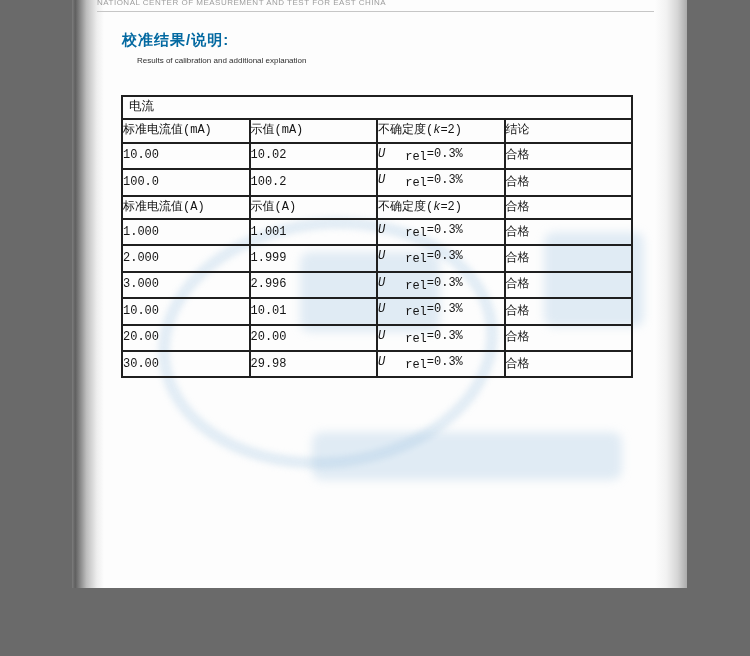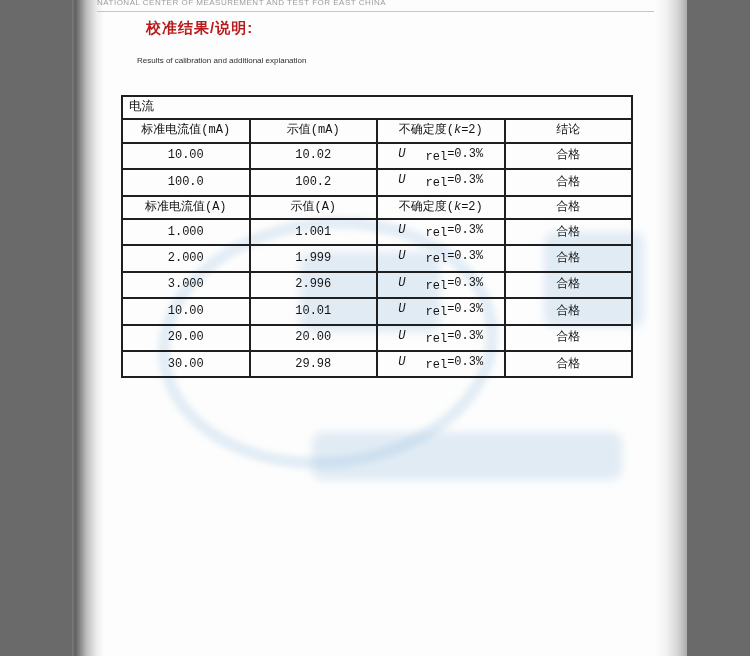--- a/index.html
+++ b/index.html
@@ -4,43 +4,43 @@
 <style>
   * { margin:0; padding:0; box-sizing:border-box; }
   html,body { width:750px; height:656px; }
   body {
     background:#6a6a6a;
     font-family:"Liberation Sans", sans-serif;
     position:relative;
     overflow:hidden;
   }
   .page {
-    position:absolute; left:72px; top:0; width:615px; height:656px;
+    position:absolute; left:72px; top:0; width:615px; height:588px;
     background:#fdfdfd;
   }
   .edge-left {
     position:absolute; left:0; top:0; width:32px; height:100%;
     background:linear-gradient(to right, #7d7d7d 0%, #5f5f5f 10%, #bdbdbd 45%, #eeeeee 78%, #fdfdfd 100%);
   }
   .edge-right {
     position:absolute; right:0; top:0; width:32px; height:100%;
     background:linear-gradient(to right, #fdfdfd 0%, #f2f2f2 35%, #d6d6d6 70%, #ababab 100%);
   }
   .org-header {
     position:absolute; left:25px; top:-2px; width:560px;
     font-size:8px; line-height:10px; letter-spacing:0.5px;
     color:#9d9d9d; white-space:nowrap; overflow:hidden;
   }
   .header-rule {
     position:absolute; left:25px; right:33px; top:11px; height:1px;
     background:#c6c6c6;
   }
   .doc-title {
-    position:absolute; left:50px; top:19px;
-    font-size:15px; font-weight:bold; color:#b91c1c; letter-spacing:1px;margin-left:24px;
+    position:absolute; left:50px; top:31px;
+    font-size:15px; font-weight:bold; color:#0369a1; letter-spacing:1px;
   }
   .doc-subtitle {
     position:absolute; left:50px; top:56px;
     font-size:8px; color:#2e2e2e;margin-left:15px;
   }
   
   .watermark { position:absolute; left:0; top:0; width:100%; height:100%; pointer-events:none; }
   .wm-ring {
     position:absolute; left:86px; top:218px; width:340px; height:250px;
     border:11px solid rgba(158,195,224,0.30); border-radius:50%;
@@ -52,21 +52,21 @@
   .wm-b3 { left:240px; top:432px; width:310px; height:48px; }
   
   table.cal {
     position:absolute; left:49px; top:95px; width:512px;
     border-collapse:collapse; table-layout:fixed;
     font-size:12px; color:#141414;font-family:Liberation Mono, monospace;
   }
   table.cal td {
     border:2px solid #1f1f1f;
     height:21.4px; line-height:21.4px;
-    text-align:center; vertical-align:middle;
+    text-align:left; vertical-align:middle;
     padding:0; overflow:hidden;
     background:transparent;
   }
   table.cal td.section-cell { text-align:left; padding-left:6px; font-size:12.5px; }
   .u-sym { font-style:italic; }
   .u-sub { font-size:12px; vertical-align:-3px;padding-left:20px; }
   .k-it { font-style:italic; }
   .end-note {
     position:absolute; left:49px; top:428px; width:512px;
     text-align:center; font-size:13.5px; color:#141414; letter-spacing:1px;

